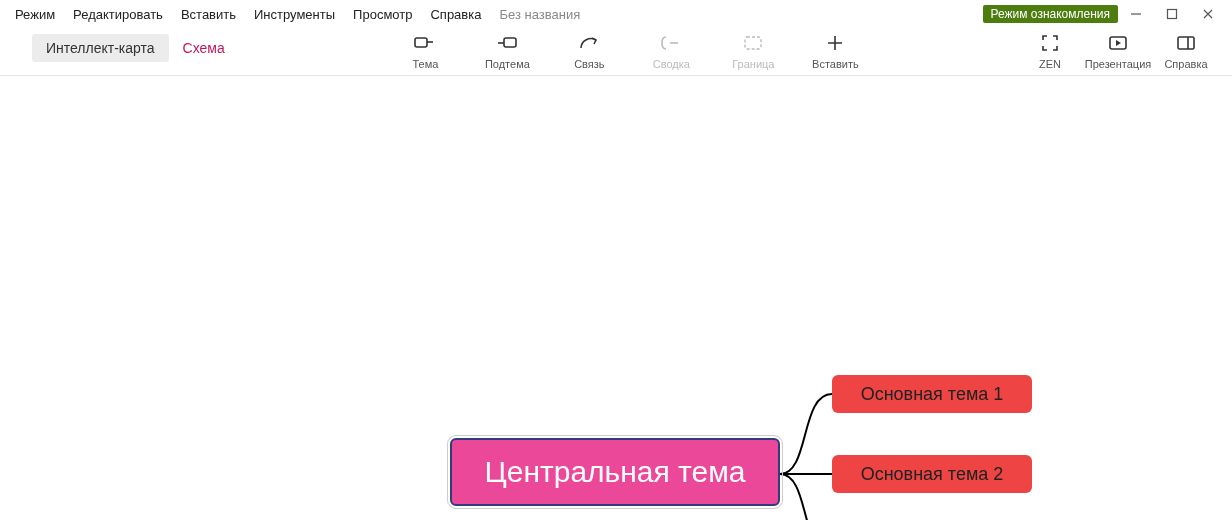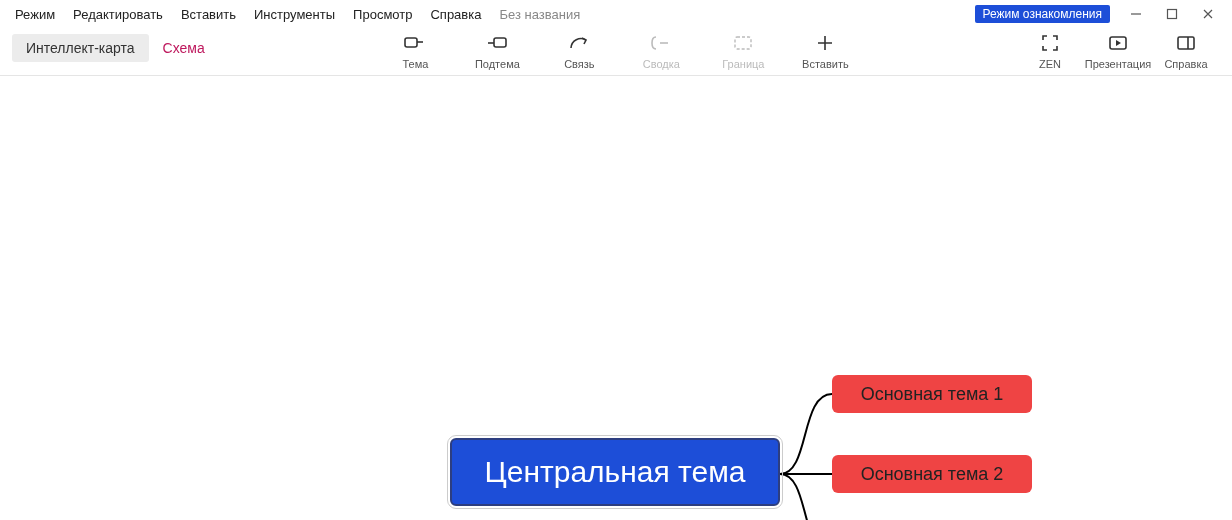--- a/index.html
+++ b/index.html
@@ -1,42 +1,42 @@
 <!DOCTYPE html>
 <html><head>
 <meta charset="utf-8">
 <style>
   * { margin: 0; padding: 0; box-sizing: border-box; }
   html, body { width: 1232px; height: 520px; font-family: "Segoe UI", Arial, sans-serif; background: #fff; overflow: hidden; }
   .menubar { display: flex; align-items: center; height: 28px; padding: 0 6px; font-size: 13px; color: #222; }
   .menubar .menu-item { padding: 4px 9px; cursor: pointer; }
   .menubar .doc-title { padding: 4px 9px; color: #888; }
   .menubar .spacer { flex: 1; }
-  .badge { background: #1d4ed8; color: #fff; font-size: 12px; padding: 2px 8px; border-radius: 2px; margin-right: 8px; }
+  .badge { background: #4d7c0f; color: #fff; font-size: 12px; padding: 2px 8px; border-radius: 2px; }
   .win-btn { width: 36px; height: 28px; display: flex; align-items: center; justify-content: center; color: #555; cursor: pointer; }
   .win-btn svg { display: block; }
 
   .toolbar-row { display: flex; align-items: flex-start; height: 48px; border-bottom: 1px solid #e5e5e5; }
-  .view-tabs { display: flex; align-items: center; padding-left: 12px; margin-top: 6px; }
+  .view-tabs { display: flex; align-items: center; padding-left: 12px; margin-top: 6px; margin-left: 20px; }
   .view-tab { padding: 6px 14px; font-size: 14px; color: #be185d; cursor: pointer; border-radius: 3px; }
   .view-tab.active { background: #ececec; color: #333; }
 
   .tool-center { flex: 1; display: flex; justify-content: center; gap: 26px; }
   .tool-right { display: flex; gap: 12px; padding-right: 18px; }
   .tool-item { display: flex; flex-direction: column; align-items: center; width: 56px; padding-top: 4px; cursor: pointer; }
   .tool-item.disabled { color: #bbb; cursor: default; }
   .tool-icon { height: 22px; display: flex; align-items: center; justify-content: center; }
   .tool-label { font-size: 11px; color: #555; margin-top: 4px; }
   .tool-item.disabled .tool-label { color: #bbb; }
 
   .canvas { position: relative; width: 100%; height: calc(520px - 28px - 48px); background: #fff; }
 
   .central-node {
     position: absolute; left: 450px; top: 362px; width: 330px; height: 68px;
-    background: #1d4ed8; color: #fff; font-size: 30px; display: flex;
+    background: #ec4899; color: #fff; font-size: 30px; display: flex;
     align-items: center; justify-content: center; border-radius: 6px;
     border: 2px solid #2d3e80; outline: 1px solid #ccc; outline-offset: 2px;
   }
   .child-node {
     position: absolute; width: 200px; height: 38px; background: #ef4444;
     color: #222; font-size: 18px; display: flex; align-items: center;
     justify-content: center; border-radius: 6px;
   }
   .child-1 { left: 832px; top: 299px; }
   .child-2 { left: 832px; top: 379px; }

